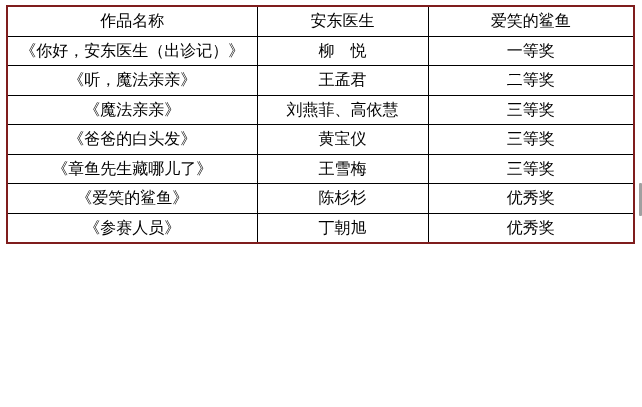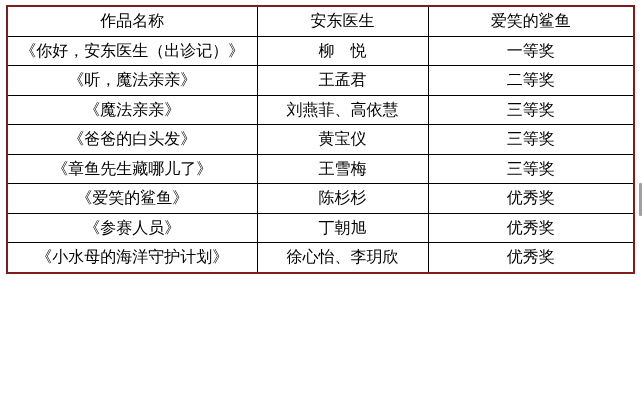--- a/index.html
+++ b/index.html
@@ -94,21 +94,16 @@
       <tr>
         <td>《爱笑的鲨鱼》</td>
         <td>陈杉杉</td>
         <td>优秀奖</td>
       </tr>
       <tr>
         <td>《参赛人员》</td>
         <td>丁朝旭</td>
         <td>优秀奖</td>
       </tr>
-      <tr>
-        <td>《小水母的海洋守护计划》</td>
-        <td>徐心怡、李玥欣</td>
-        <td>优秀奖</td>
-      </tr>
     </tbody>
 </table>
 
 <div class="scrollbar-thumb" style="background: rgb(160, 160, 160);"></div>
 
 </body></html>

